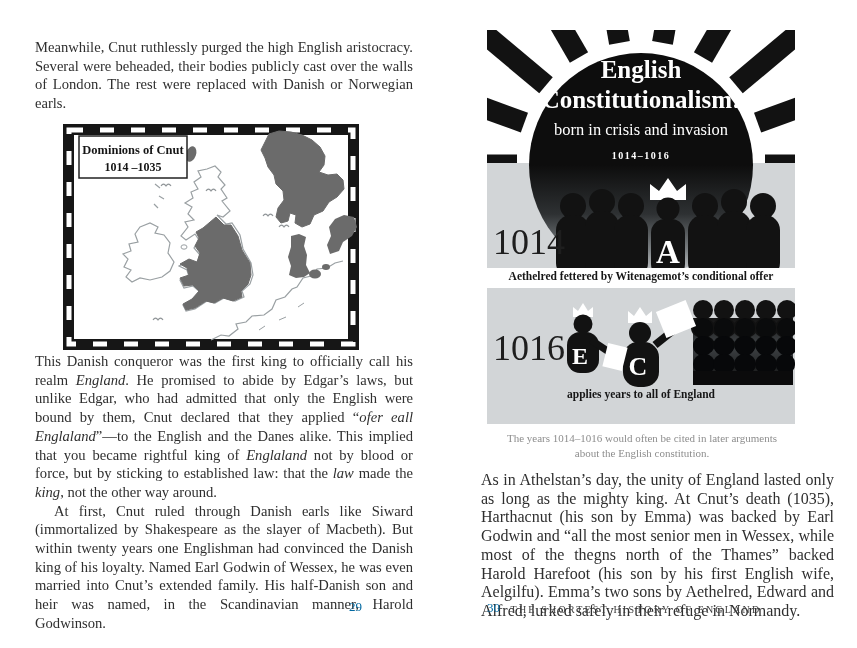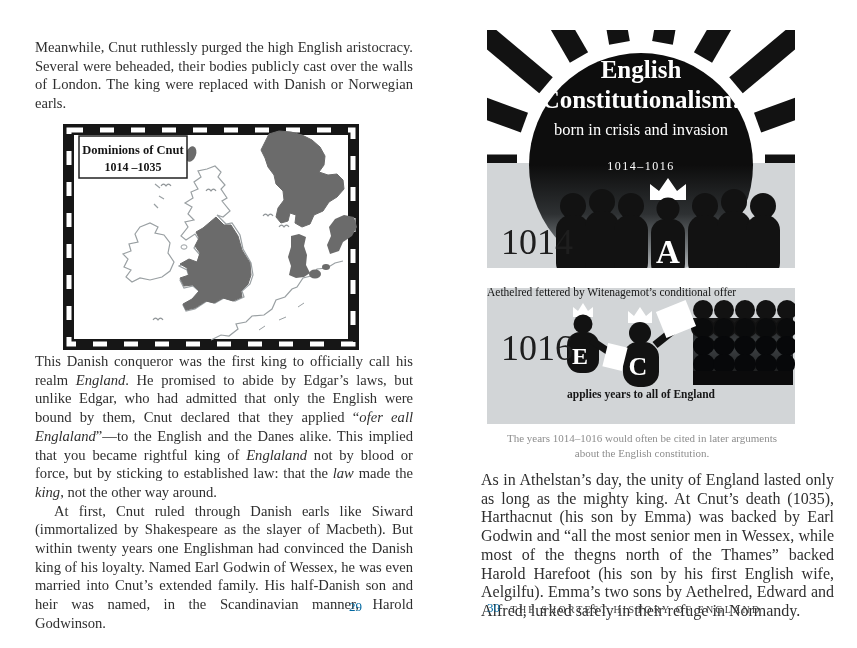--- a/index.html
+++ b/index.html
@@ -12,39 +12,39 @@
   .abs{position:absolute;}
   .footer-label{font-size:10px;letter-spacing:2.2px;color:#3d3d3d;text-align:center;
                 font-family:"Liberation Serif", serif;}
   .pagenum{font-size:13px;color:#0369a1;}
   
   .info{position:absolute;left:487px;top:30px;width:308px;height:394px;overflow:hidden;}
   .info .t{position:absolute;left:0;width:308px;text-align:center;color:#ffffff;}
   .info .title1{top:26px;font-size:25px;font-weight:bold;}
   .info .title2{top:56px;font-size:25px;font-weight:bold;}
   .info .subtitle{top:90px;font-size:16.5px;}
-  .info .dates{top:129px;font-size:12px;letter-spacing:1.5px;}
-  .year{position:absolute;left:6px;width:80px;font-size:36px;color:#1e1e1e;text-align:right;}
+  .info .dates{top:120px;font-size:10px;letter-spacing:1.5px;font-weight:bold;}
+  .year{position:absolute;left:6px;width:80px;font-size:36px;color:#1e1e1e;text-align:left;}
   .y1014{top:191px;}
   .y1016{top:297px;}
-  .capbar{position:absolute;left:0;top:256px;width:308px;text-align:left;
-          font-size:11.5px;font-weight:normal;color:#161616;}
+  .capbar{position:absolute;left:0;top:240px;width:308px;text-align:center;
+          font-size:11.5px;font-weight:bold;color:#161616;}
   .cap2{position:absolute;left:0;top:357px;width:308px;text-align:center;
         font-size:11.5px;font-weight:bold;color:#161616;line-height:15.5px;}
   .figcaption{position:absolute;left:494px;top:431px;width:296px;text-align:center;
               font-size:11px;line-height:14.5px;color:#8d8d8d;}
   svg text{font-family:"Liberation Serif", serif;}
 </style>
 </head>
 <body>
 
 <div id="spread">
 
   <div class="abs body-text" style="left:35px;top:38px;width:378px;">
-    <p><span>Meanwhile, Cnut ruthlessly purged the high English aristocracy. Several were beheaded, their bodies publicly cast over the walls of London. The king were replaced with Danish or Norwegian earls.</span></p>
+    <p><span>Meanwhile, Cnut ruthlessly purged the high English aristocracy. Several were beheaded, their bodies publicly cast over the walls of London. The rest were replaced with Danish or Norwegian earls.</span></p>
   </div>
 
   <svg class="abs" style="left:63px;top:124px;" width="296" height="226" viewBox="0 0 296 226">
 
     <rect x="1" y="1" width="294" height="224" fill="#ffffff" stroke="#161616" stroke-width="2"></rect>
     <rect x="6" y="6" width="284" height="214" fill="none" stroke="#161616" stroke-width="8"></rect>
     <rect x="6" y="6" width="284" height="214" fill="none" stroke="#ffffff" stroke-width="5" stroke-dasharray="14 17"></rect>
     <rect x="10.5" y="10.5" width="275" height="205" fill="#ffffff" stroke="#161616" stroke-width="1"></rect>
 
     <path d="M148,216 l10,-5 l8,1 l9,-7 l-2,-5 l10,-2 l6,-6 l12,-1 l8,-6 l4,-9 l9,-3 l7,-8 l5,-2 l6,-9 l8,-2 l6,-7 l10,-1 l8,-5 l8,-2" fill="none" stroke="#9aa0a3" stroke-width="1.2"></path>

